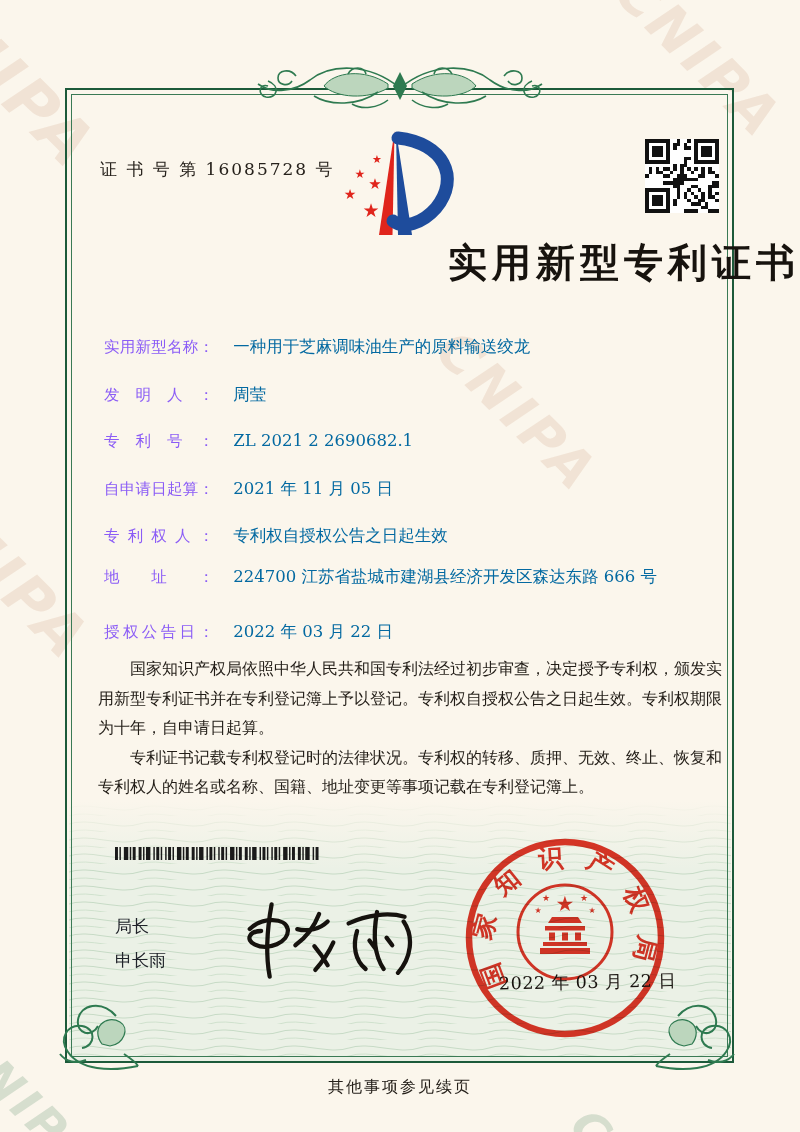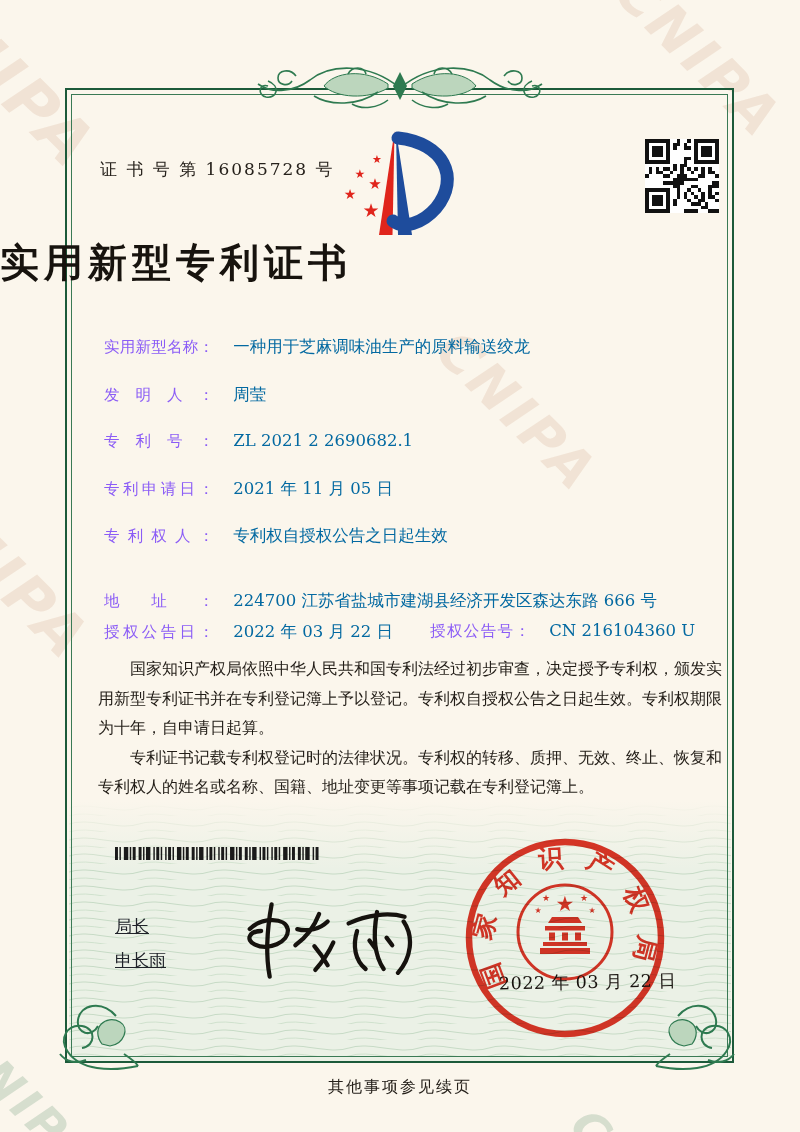--- a/index.html
+++ b/index.html
@@ -22,38 +22,38 @@
   .wm.pink{color:rgba(198,142,112,0.18);}
   .wm.green{color:rgba(72,130,92,0.20);}
   .wm-a{left:-55px;top:-35px;font-size:64px;}
   .wm-b{left:648px;top:-42px;font-size:56px;}
   .wm-c{left:468px;top:318px;font-size:54px;}
   .wm-d{left:-52px;top:468px;font-size:60px;}
   .wm-e{left:-18px;top:1022px;font-size:46px;}
   .wm-f{left:598px;top:1098px;font-size:46px;}
 
   .cert-no{position:absolute;left:100px;top:134px;font-size:17px;letter-spacing:2px;color:#26211b;margin-top:24px;}
-  .title{position:absolute;left:0;top:236px;width:100%;text-align:left;
+  .title{position:absolute;left:0;top:236px;width:100%;text-align:right;
     font-size:39px;font-weight:bold;letter-spacing:5px;color:#17130e;}
 
   .logo{position:absolute;left:323px;top:121px;}
   .qr{position:absolute;left:645px;top:139px;}
 
   .fields{position:absolute;left:104px;top:330px;width:620px;}
   .field-row{position:absolute;left:0;width:620px;height:24px;font-size:16.5px;white-space:nowrap;}
   .flabel{display:inline-block;width:110px;font-size:15.5px;text-align:justify;text-align-last:justify;vertical-align:baseline;color:#8b5cf6;}
   .fvalue{margin-left:14px;color:#0369a1;}
   .grant2{position:absolute;left:326px;top:0;}
 
   .body-text{position:absolute;left:98px;top:654px;width:624px;font-size:16px;line-height:29.5px;text-align:justify;color:#221d17;font-family:Liberation Serif, serif;}
   .body-text p{margin:0;text-indent:2em;}
 
   .barcode{position:absolute;left:115px;top:847px;}
 
-  .sig-block{position:absolute;left:115px;top:915px;font-family:"DejaVu Sans","Liberation Sans",sans-serif;font-size:17px;color:#20232a;text-decoration:underline;}
+  .sig-block{position:absolute;left:115px;top:915px;font-family:"DejaVu Sans","Liberation Sans",sans-serif;font-size:17px;color:#20232a;}
   .sig-block .sig-title{margin-bottom:11px;}
   .signature{position:absolute;left:233px;top:893px;mix-blend-mode:multiply;}
 
   .seal{position:absolute;left:462px;top:835px;mix-blend-mode:multiply;}
   .seal-date{position:absolute;left:499px;top:970px;width:175px;font-size:17.5px;color:#17120e;
     letter-spacing:0.5px;white-space:nowrap;transform:rotate(-1deg);}
 
   .page-info{position:absolute;left:0;top:1034px;width:100%;text-align:center;font-size:15px;color:#26211b;letter-spacing:1px;}
   .continuation{position:absolute;left:0;top:1077px;width:100%;text-align:center;font-size:16px;color:#26211b;letter-spacing:2px;}
 
@@ -263,38 +263,34 @@
     </div>
     <div class="field-row" style="top:54px">
       <span class="flabel">发明人：</span>
       <span class="fvalue">周莹</span>
     </div>
     <div class="field-row" style="top:101px">
       <span class="flabel">专利号：</span>
       <span class="fvalue">ZL 2021 2 2690682.1</span>
     </div>
     <div class="field-row" style="top:148px">
-      <span class="flabel">专利申请日：</span>
+      <span class="flabel">自申请日起算：</span>
       <span class="fvalue">2021 年 11 月 05 日</span>
     </div>
     <div class="field-row" style="top:195px">
       <span class="flabel">专利权人：</span>
       <span class="fvalue">专利权自授权公告之日起生效</span>
     </div>
-    <div class="field-row" style="top:260px">
+    <div class="field-row" style="top:236px">
       <span class="flabel">地址：</span>
       <span class="fvalue">224700 江苏省盐城市建湖县经济开发区森达东路 666 号</span>
     </div>
     <div class="field-row" style="top:291px">
       <span class="flabel">授权公告日：</span>
       <span class="fvalue">2022 年 03 月 22 日</span>
-      <span class="grant2">
-        <span class="flabel" style="width:100px">授权公告号：</span>
-        <span class="fvalue">CN 216104360 U</span>
-      </span>
     </div>
   </div>
 
   <div class="body-text">
     <p>国家知识产权局依照中华人民共和国专利法经过初步审查，决定授予专利权，颁发实用新型专利证书并在专利登记簿上予以登记。专利权自授权公告之日起生效。专利权期限为十年，自申请日起算。</p>
     <p>专利证书记载专利权登记时的法律状况。专利权的转移、质押、无效、终止、恢复和专利权人的姓名或名称、国籍、地址变更等事项记载在专利登记簿上。</p>
   </div>
 
   <svg class="barcode" id="barcode" width="205" height="13" preserveAspectRatio="none" viewBox="0 0 139 13">
       <rect x="0" y="0" width="2" height="13" fill="#1a1a1a"></rect>

